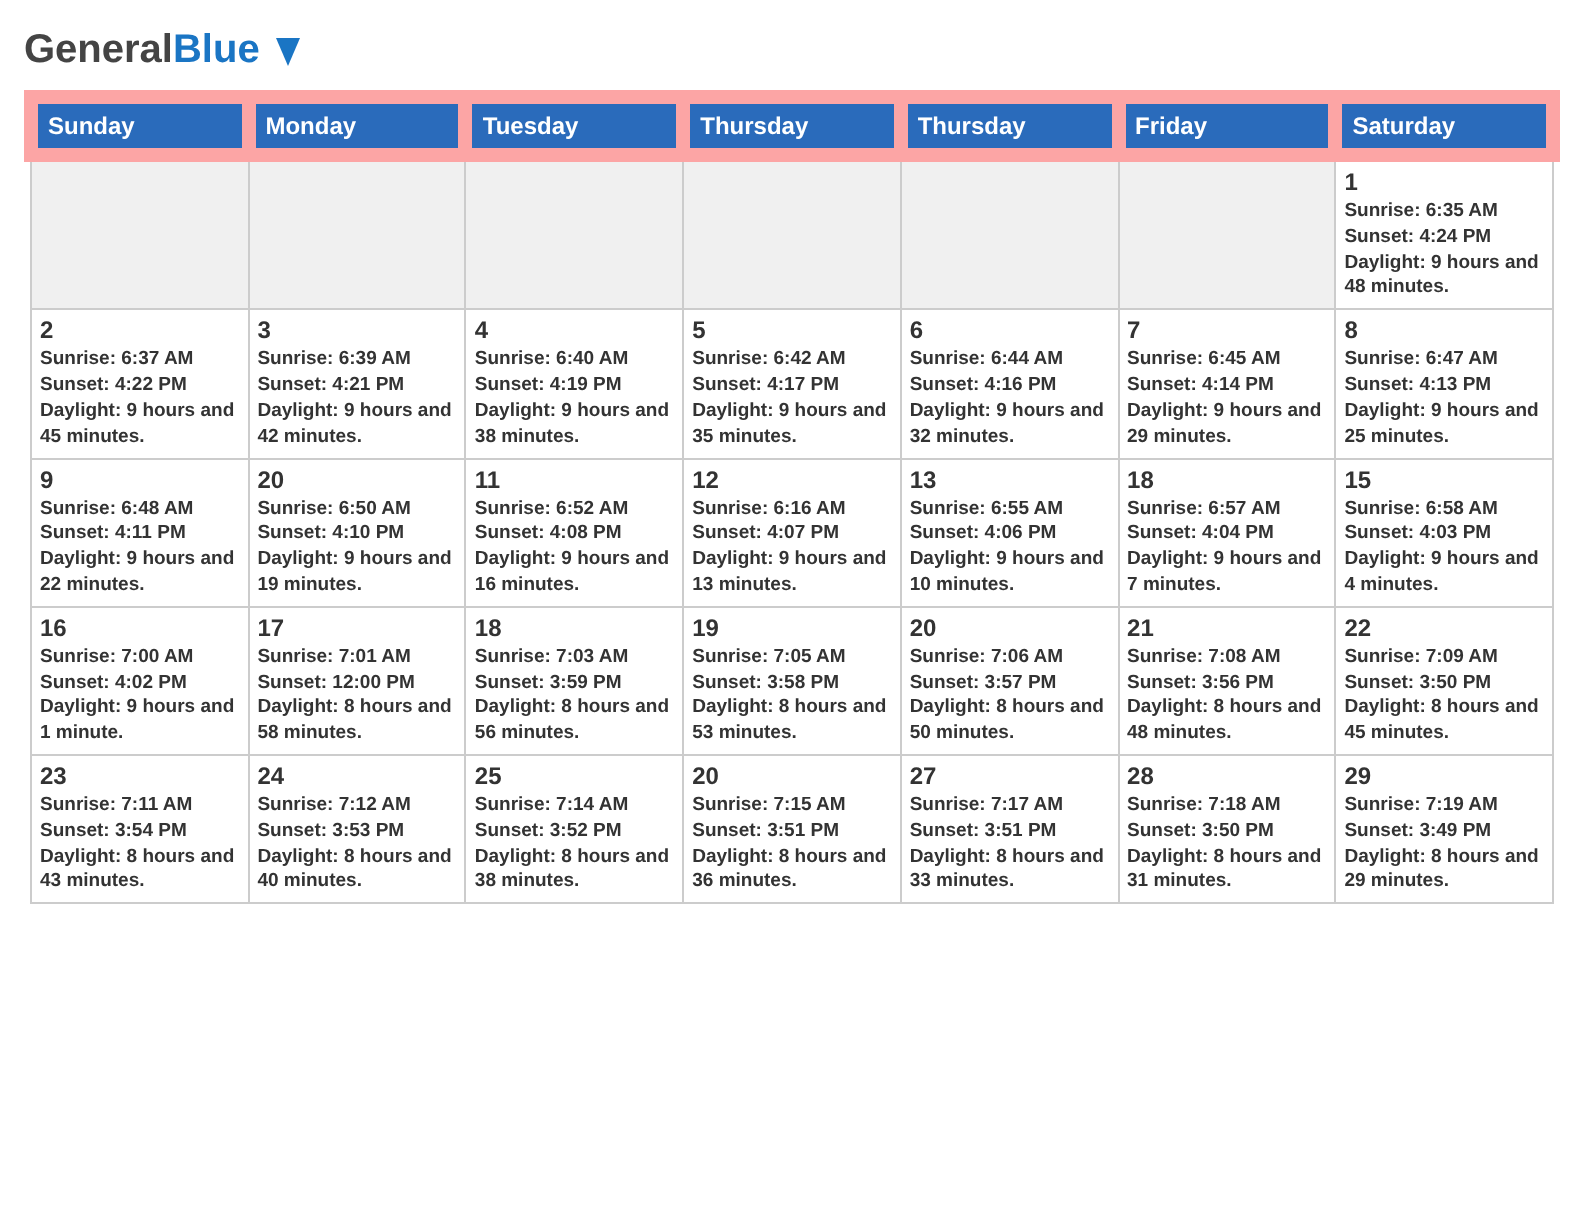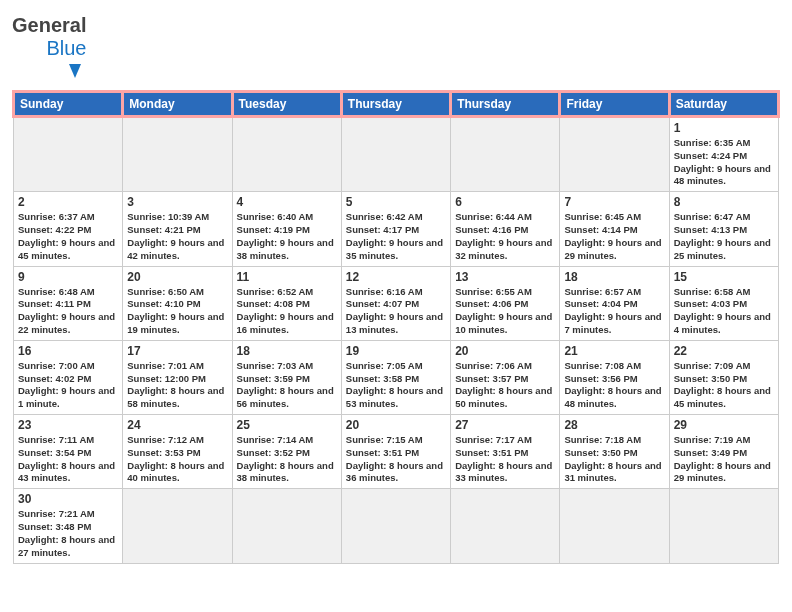--- a/index.html
+++ b/index.html
@@ -47,21 +47,21 @@
       border-collapse: collapse;
       table-layout: fixed;
     }
     .calendar-table th {
       background: #2a6bbb;
       color: #fff;
       text-align: left;
       padding: 4px 5px;
       font-size: 12px;
       font-weight: bold;
-      border: 3px solid #fca5a5;
+      border: 7px solid #fca5a5;
     }
     .calendar-table td {
       border: 1px solid #ccc;
       vertical-align: top;
       padding: 3px 4px;
       height: 72px;
       width: 113px;
       background: #fff;
     }
     .calendar-table td.empty {
@@ -83,23 +83,23 @@
     .last-row td {
       height: 62px;
     }
   </style>
 </head>
 <body>
 
 <div class="page">
   <div class="header">
     <div class="logo">
-      <div style="display:flex; align-items:flex-end;flex-direction:column;">
+      <div style="display:flex; align-items:flex-end;">
         <span style="font-size:20px; font-weight:bold; color:#444;">General</span>
-        <span style="font-size:20px; font-weight:normal; color:#1a75c4;margin-left:28px;">Blue</span>
+        <span style="font-size:20px; font-weight:bold; color:#1a75c4;">Blue</span>
         <svg width="22" height="22" viewBox="0 0 22 22" style="margin-left:3px;">
           <polygon points="5,4 17,4 11,18" fill="#1a75c4"></polygon>
         </svg>
       </div>
     </div>
     <div class="title-section">
       <div class="month-title"></div>
       <div class="location-title"></div>
     </div>
   </div>
@@ -135,21 +135,21 @@
         <tr>
           <td>
             <span class="day-number">2</span>
             <div class="day-info">Sunrise: 6:37 AM
 Sunset: 4:22 PM
 Daylight: 9 hours
 and 45 minutes.</div>
           </td>
           <td>
             <span class="day-number">3</span>
-            <div class="day-info">Sunrise: 10:39 AM
+            <div class="day-info">Sunrise: 6:39 AM
 Sunset: 4:21 PM
 Daylight: 9 hours
 and 42 minutes.</div>
           </td>
           <td>
             <span class="day-number">4</span>
             <div class="day-info">Sunrise: 6:40 AM
 Sunset: 4:19 PM
 Daylight: 9 hours
 and 38 minutes.</div>
@@ -328,31 +328,16 @@
 Daylight: 8 hours
 and 31 minutes.</div>
           </td>
           <td>
             <span class="day-number">29</span>
             <div class="day-info">Sunrise: 7:19 AM
 Sunset: 3:49 PM
 Daylight: 8 hours
 and 29 minutes.</div>
           </td>
-        </tr>
-        <tr class="last-row">
-          <td>
-            <span class="day-number">30</span>
-            <div class="day-info">Sunrise: 7:21 AM
-Sunset: 3:48 PM
-Daylight: 8 hours
-and 27 minutes.</div>
-          </td>
-          <td class="empty"></td>
-          <td class="empty"></td>
-          <td class="empty"></td>
-          <td class="empty"></td>
-          <td class="empty"></td>
-          <td class="empty"></td>
         </tr>
       </tbody>
   </table>
 </div>
 
 </body></html>

